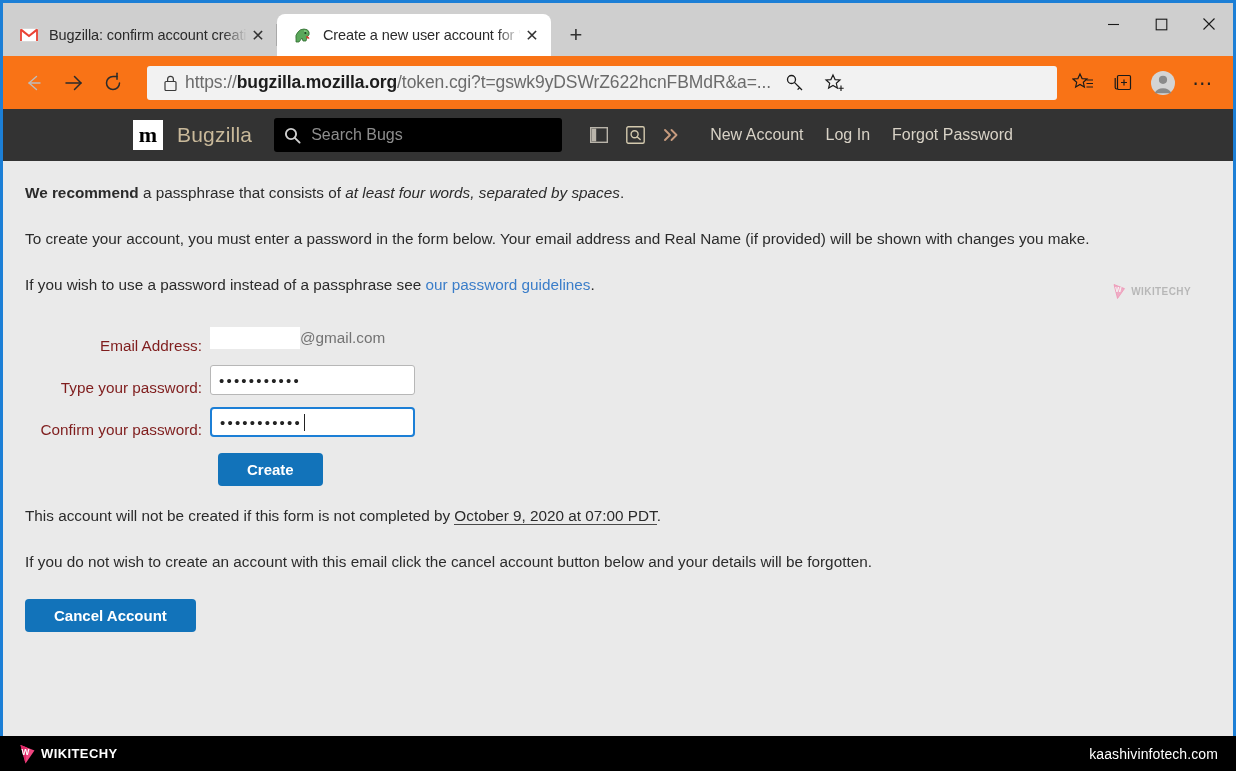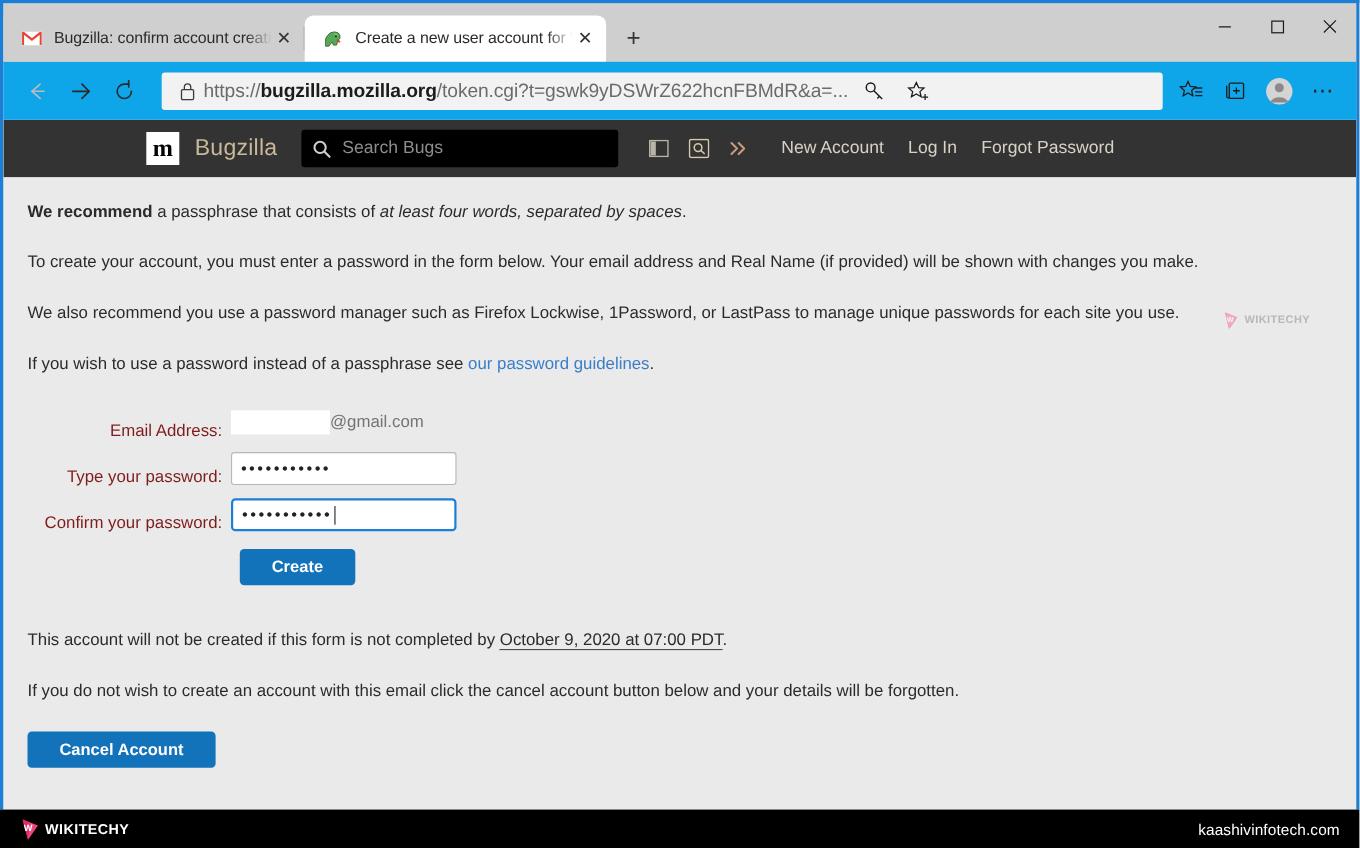--- a/index.html
+++ b/index.html
@@ -113,21 +113,21 @@
     width: 48px; height: 42px;
     display: flex;
     align-items: center;
     justify-content: center;
     cursor: pointer;
   }
 
   
   .addressbar {
     height: 53px;
-    background: #0ea5e9;
+    background: #f97316;
     display: flex;
     align-items: center;
     padding: 0 10px;
     box-sizing: border-box;
   }
   .navbtn {
     width: 40px; height: 40px;
     display: flex;
     align-items: center;
     justify-content: center;
@@ -590,21 +590,20 @@
           <path d="M3 1.5 L13.5 5.6 L6.5 15.5 Z" fill="none" stroke="#f0447f" stroke-width="0.7"></path>
           <text x="4.2" y="9.4" font-family="Liberation Sans, sans-serif" font-size="6.6" font-weight="700" fill="#ffffff">W</text>
         </svg>
         <span class="wm-text">WIKITECHY</span>
       </div>
 
       <p class="para"><b>We recommend</b><span> a passphrase that consists of </span><i>at least four words, separated by spaces</i><span>.</span></p>
 
       <p class="para">To create your account, you must enter a password in the form below. Your email address and Real Name (if provided) will be shown with changes you make.</p>
 
-      <p class="para">We also recommend you use a password manager such as Firefox Lockwise, 1Password, or LastPass to manage unique passwords for each site you use.</p>
 
       <p class="para"><span>If you wish to use a password instead of a passphrase see </span><a class="link">our password guidelines</a><span>.</span></p>
 
       <div class="form">
 
         <div class="frow">
           <div class="flabel">Email Address:</div>
           <div class="emailrow-val">
             <span class="redacted"></span>
             <span>@gmail.com</span>
@@ -625,21 +624,21 @@
             <span class="dots">•••••••••••</span>
             <span class="caret"></span>
           </div>
         </div>
 
         <div class="create-wrap">
           <button class="btn">Create</button>
         </div>
       </div>
 
-      <p class="para" style="margin-top:40px"><span>This account will not be created if this form is not completed by </span><span class="dateline">October 9, 2020 at 07:00 PDT</span><span>.</span></p>
+      <p class="para" style="margin-top:20px"><span>This account will not be created if this form is not completed by </span><span class="dateline">October 9, 2020 at 07:00 PDT</span><span>.</span></p>
 
       <p class="para">If you do not wish to create an account with this email click the cancel account button below and your details will be forgotten.</p>
 
       <div class="cancel-wrap">
         <button class="btn">Cancel Account</button>
       </div>
     </div>
   </div>
 </div>
 

